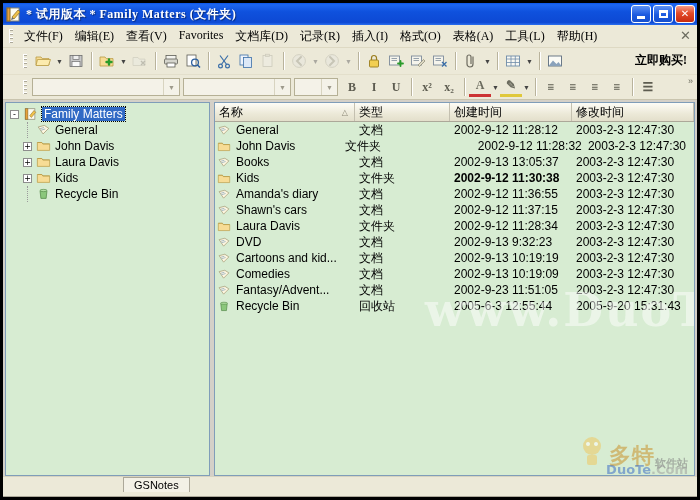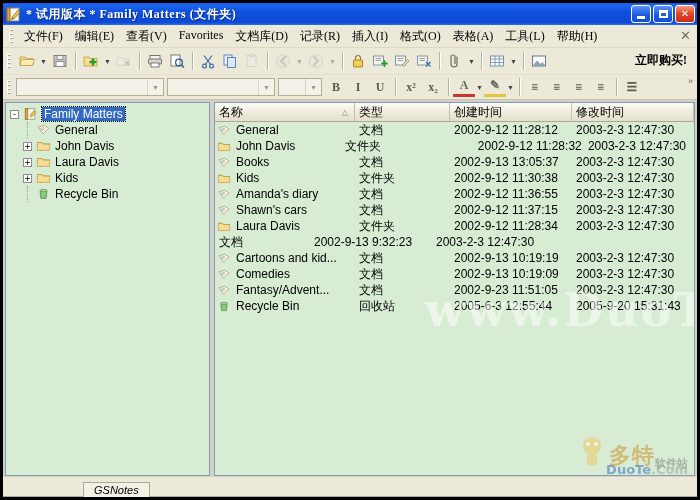--- a/index.html
+++ b/index.html
@@ -57,21 +57,21 @@
     background:repeating-linear-gradient(to bottom,#ffffff 0 1px,#aca899 1px 2px,transparent 2px 4px);
     border-left:1px solid #fff;}
   .menu-item{
     padding:2px 6px;color:#000;font-size:12px;white-space:nowrap;
     font-family:"Liberation Serif","DejaVu Serif",serif;
   }
   .menu-close{position:absolute;right:6px;top:3px;color:#6b6b5e;font-weight:bold;font-size:13px;}
   
   .toolbar{
     height:26px;flex:0 0 26px;background:#ece9d8;
-    display:flex;align-items:center;padding-left:4px;position:relative;
+    display:flex;align-items:center;padding-left:20px;position:relative;
     border-bottom:1px solid #e3dfcb;
   }
   .toolbar.second{height:24px;flex:0 0 24px;border-bottom:1px solid #c9c4ae;}
   .tsep{width:1px;height:18px;background:#b9b39c;margin:0 4px;box-shadow:1px 0 0 #fff;}
   .tbtn{
     width:22px;height:22px;display:flex;align-items:center;justify-content:center;
     position:relative;
   }
   .tbtn svg{display:block;}
   .tarrow{width:11px;height:22px;display:flex;align-items:center;justify-content:center;
@@ -136,22 +136,22 @@
   .wm{position:absolute;right:6px;bottom:4px;opacity:.55;pointer-events:none;
       display:flex;align-items:flex-end;}
   .wm .wtxt{font-size:22px;font-weight:bold;color:#c9922b;font-family:"DejaVu Sans",sans-serif;letter-spacing:1px;}
   .wm .wsub{font-size:11px;font-weight:bold;color:#7c7c7c;font-family:"DejaVu Sans",sans-serif;}
   .wm2{position:absolute;right:6px;bottom:-2px;font-size:13px;font-weight:bold;color:#2f62c6;opacity:.5;
        font-family:"DejaVu Sans",sans-serif;}
   .wmbig{position:absolute;left:210px;top:180px;font-size:46px;font-weight:bold;color:#ffffff;
          opacity:.5;font-family:"DejaVu Serif",serif;letter-spacing:2px;pointer-events:none;}
   
   .tabstrip{
-    flex:0 0 20px;height:20px;background:#ece9d8;display:flex;align-items:flex-end;
-    padding-left:80px;border-top:1px solid #d7d3c0;position:relative;font-style:italic;
+    flex:0 0 20px;height:20px;background:#ece9d8;display:flex;
+    padding-left:120px;border-top:1px solid #d7d3c0;position:relative;
   }
   .doctab{
     height:15px;box-sizing:border-box;
     background:#f3f1e6;border:1px solid #aca899;border-bottom:none;
     border-radius:0;padding:0 10px;display:flex;align-items:center;
     font-size:11px;color:#000;transform:skewX(0deg);
     font-family:"Liberation Sans",sans-serif;
   }
   .statusline{
     position:absolute;left:0;right:0;bottom:0;height:1px;background:#aca899;
@@ -492,21 +492,21 @@
           </div>
           <div class="lrow">
             <div class="lc name" style="width: 140px;">
               <span class="licon"><svg width="14" height="13" viewBox="0 0 16 16">
                   <path d="M1 4 h5 l1.3 1.6 H15 V13 H1 Z" fill="#f7dc95" stroke="#b99a44" stroke-width=".8"></path>
                   <path d="M1 4 h5 l1.3 1.6 H15" fill="none" stroke="#b99a44" stroke-width=".8"></path>
                 </svg></span>
               <span>Kids</span>
             </div>
             <div class="lc" style="width: 95px;">文件夹</div>
-            <div class="lc" style="width: 122px;">2002-9-12 11:30:38</div>
+            <div class="lc" style="width: 122px; font-weight: bold;">2002-9-12 11:30:38</div>
             <div class="lc" style="width: 122px;">2003-2-3 12:47:30</div>
           </div>
           <div class="lrow">
             <div class="lc name pad1" style="width: 140px;">
               <span class="licon"><svg width="14" height="13" viewBox="0 0 16 16">
                   <path d="M2 4.5 L9 2.8 L14 6 L7.5 12.5 Z" fill="#fdf6df" stroke="#9a8f6a" stroke-width=".8"></path>
                   <path d="M4 6.5 L8.5 5.2 M5 8.3 L10 6.8" stroke="#7f9db9" stroke-width=".8" fill="none"></path>
                 </svg></span>
               <span>Amanda's diary</span>
             </div>
@@ -532,20 +532,27 @@
                   <path d="M1 4 h5 l1.3 1.6 H15 V13 H1 Z" fill="#f7dc95" stroke="#b99a44" stroke-width=".8"></path>
                   <path d="M1 4 h5 l1.3 1.6 H15" fill="none" stroke="#b99a44" stroke-width=".8"></path>
                 </svg></span>
               <span>Laura Davis</span>
             </div>
             <div class="lc" style="width: 95px;">文件夹</div>
             <div class="lc" style="width: 122px;">2002-9-12 11:28:34</div>
             <div class="lc" style="width: 122px;">2003-2-3 12:47:30</div>
           </div>
           <div class="lrow">
+            <div class="lc name pad1" style="width: 140px;">
+              <span class="licon"><svg width="14" height="13" viewBox="0 0 16 16">
+                  <path d="M2 4.5 L9 2.8 L14 6 L7.5 12.5 Z" fill="#fdf6df" stroke="#9a8f6a" stroke-width=".8"></path>
+                  <path d="M4 6.5 L8.5 5.2 M5 8.3 L10 6.8" stroke="#7f9db9" stroke-width=".8" fill="none"></path>
+                </svg></span>
+              <span>DVD</span>
+            </div>
             <div class="lc" style="width: 95px;">文档</div>
             <div class="lc" style="width: 122px;">2002-9-13 9:32:23</div>
             <div class="lc" style="width: 122px;">2003-2-3 12:47:30</div>
           </div>
           <div class="lrow">
             <div class="lc name pad2" style="width: 140px;">
               <span class="licon"><svg width="14" height="13" viewBox="0 0 16 16">
                   <path d="M2 4.5 L9 2.8 L14 6 L7.5 12.5 Z" fill="#fdf6df" stroke="#9a8f6a" stroke-width=".8"></path>
                   <path d="M4 6.5 L8.5 5.2 M5 8.3 L10 6.8" stroke="#7f9db9" stroke-width=".8" fill="none"></path>
                 </svg></span>

